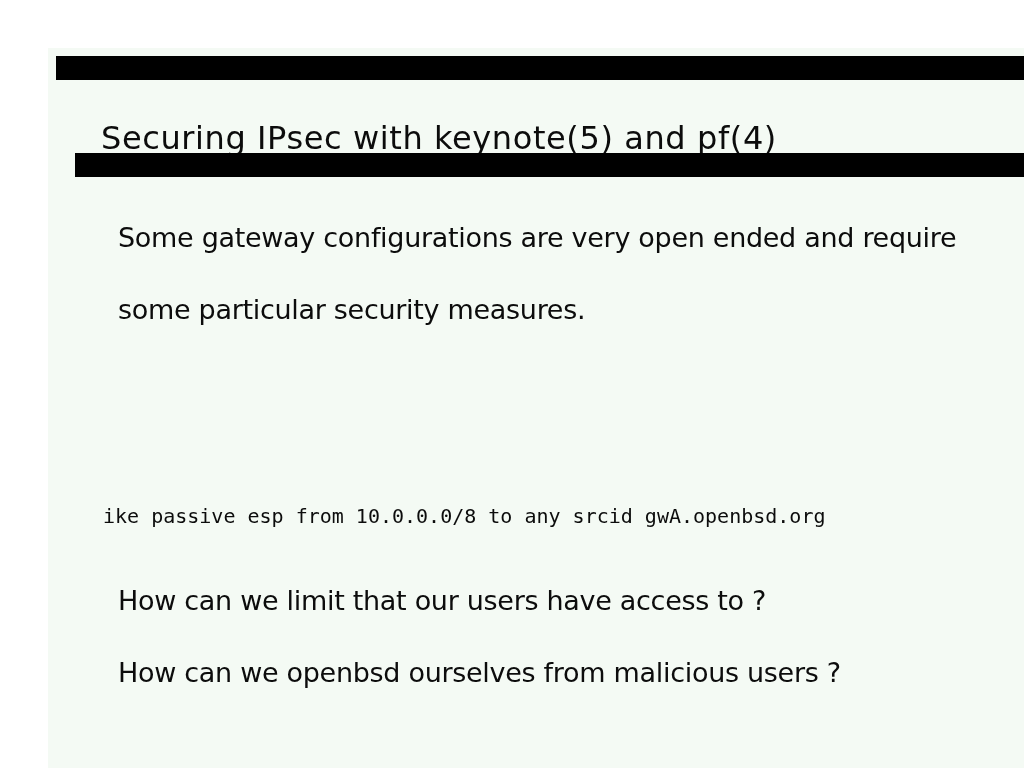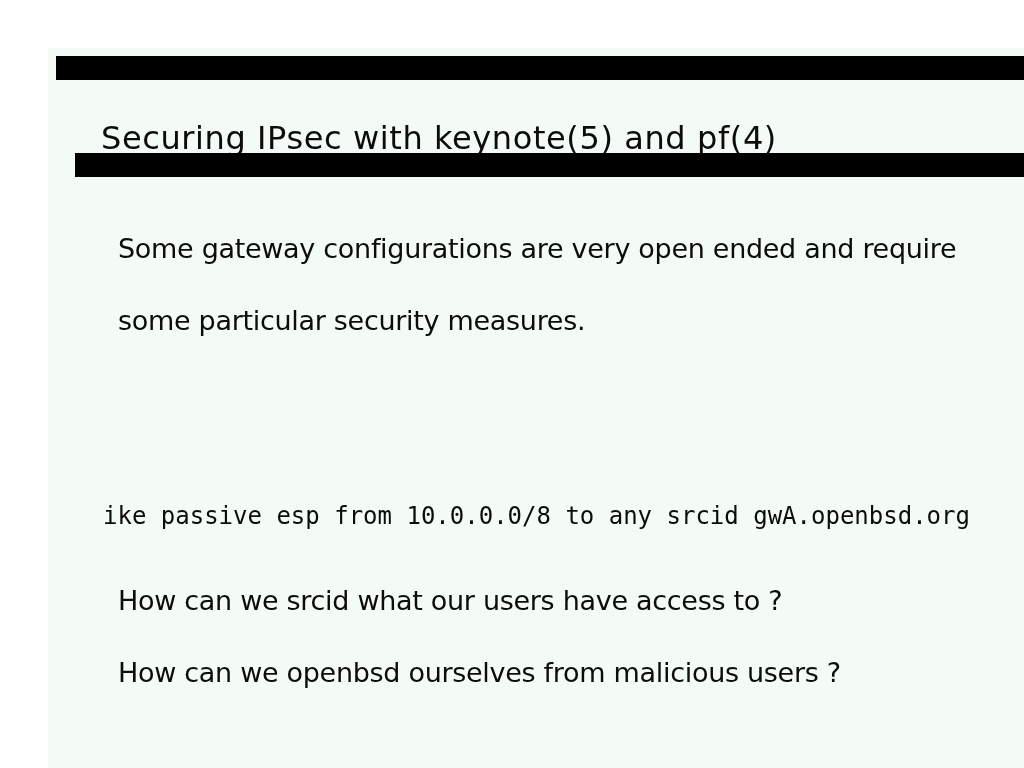--- a/index.html
+++ b/index.html
@@ -37,28 +37,28 @@
     background: #000000;
   }
   .para {
     position: absolute;
     left: 30px;
     font-size: 27px;
     letter-spacing: -0.3px;
     line-height: 40px;
     white-space: nowrap;
   }
-  .para1 { top: 141px; }
+  .para1 { top: 130px; }
   .para2 { top: 268px; }
   .questions { top: 493px; }
   .code {
     position: absolute;
     left: 35px; top: 434px;
     font-family: "DejaVu Sans Mono", "Liberation Mono", monospace;
-    font-size: 24px;
+    font-size: 20px;
     line-height: 28px;
     white-space: pre;
     color: #0c0c0c;
   }
   .progress-bar {
     position: absolute;
     left: 0; top: 757px;
     width: 55px; height: 11px;
     background: #3333cc;
   }
@@ -76,19 +76,19 @@
 
   <div class="para para1">
     <div class="line">Some gateway configurations are very open ended and require</div>
     <div class="line">some particular security measures.</div>
   </div>
 
 
   <pre class="code">ike passive esp from 10.0.0.0/8 to any srcid gwA.openbsd.org</pre>
 
   <div class="para questions">
-    <div class="line">How can we srcid what our users have access to ?</div>
+    <div class="line">How can we limit that our users have access to ?</div>
     <div class="line">How can we openbsd ourselves from malicious users ?</div>
   </div>
 
   <div class="progress-bar"></div>
 
 </div>
 
 </body></html>

